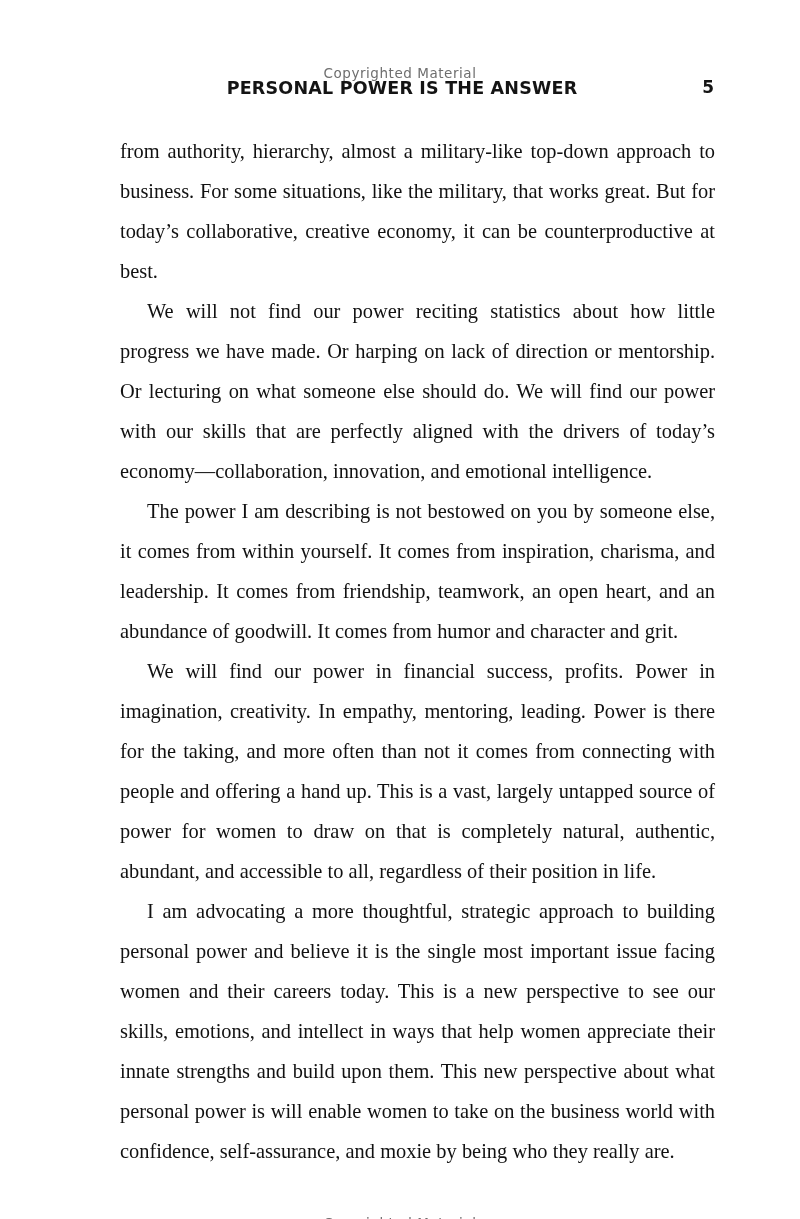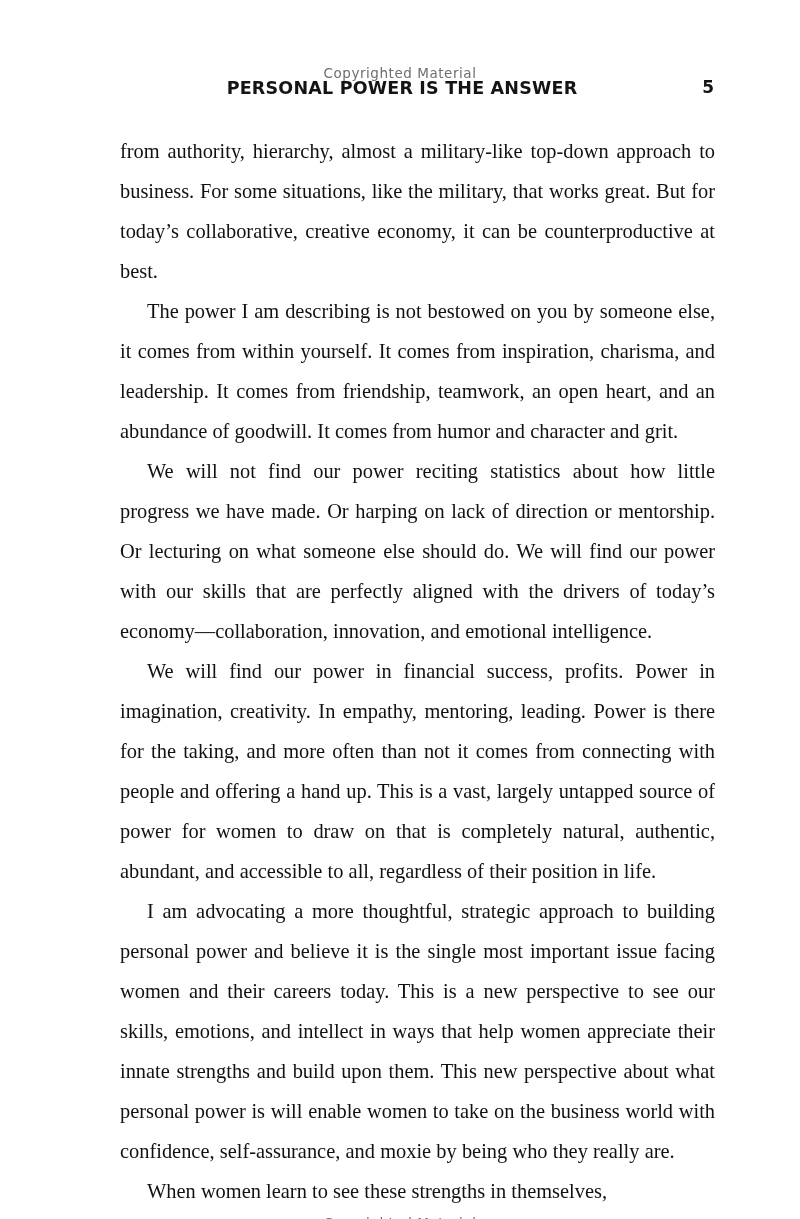--- a/index.html
+++ b/index.html
@@ -108,22 +108,21 @@
 
   <div class="watermark watermark-top">Copyrighted Material</div>
 
   <div class="running-head">
     <div class="running-head-title">PERSONAL POWER IS THE ANSWER</div>
     <div class="running-head-folio">5</div>
   </div>
 
   <div class="textblock">
     <p class="continued">from authority, hierarchy, almost a military-like top-down approach to business. For some situations, like the military, that works great. But for today’s collaborative, creative economy, it can be counterproductive at best.</p>
+    <p>We will not find our power reciting statistics about how little progress we have made. Or harping on lack of direction or mentorship. Or lecturing on what someone else should do. We will find our power with our skills that are perfectly aligned with the drivers of today’s economy—collaboration, innovation, and emotional intelligence.</p>
     <p>The power I am describing is not bestowed on you by someone else, it comes from within yourself. It comes from inspiration, charisma, and leadership. It comes from friendship, teamwork, an open heart, and an abundance of goodwill. It comes from humor and character and grit.</p>
-    <p>We will not find our power reciting statistics about how little progress we have made. Or harping on lack of direction or mentorship. Or lecturing on what someone else should do. We will find our power with our skills that are perfectly aligned with the drivers of today’s economy—collaboration, innovation, and emotional intelligence.</p>
     <p>We will find our power in financial success, profits. Power in imagination, creativity. In empathy, mentoring, leading. Power is there for the taking, and more often than not it comes from connecting with people and offering a hand up. This is a vast, largely untapped source of power for women to draw on that is completely natural, authentic, abundant, and accessible to all, regardless of their position in life.</p>
     <p>I am advocating a more thoughtful, strategic approach to building personal power and believe it is the single most important issue facing women and their careers today. This is a new perspective to see our skills, emotions, and intellect in ways that help women appreciate their innate strengths and build upon them. This new perspective about what personal power is will enable women to take on the business world with confidence, self-assurance, and moxie by being who they really are.</p>
-    <p class="truncated">When women learn to see these strengths in themselves,</p>
   </div>
 
   <div class="watermark watermark-bottom">Copyrighted Material</div>
 
 </div>
 
 </body></html>

